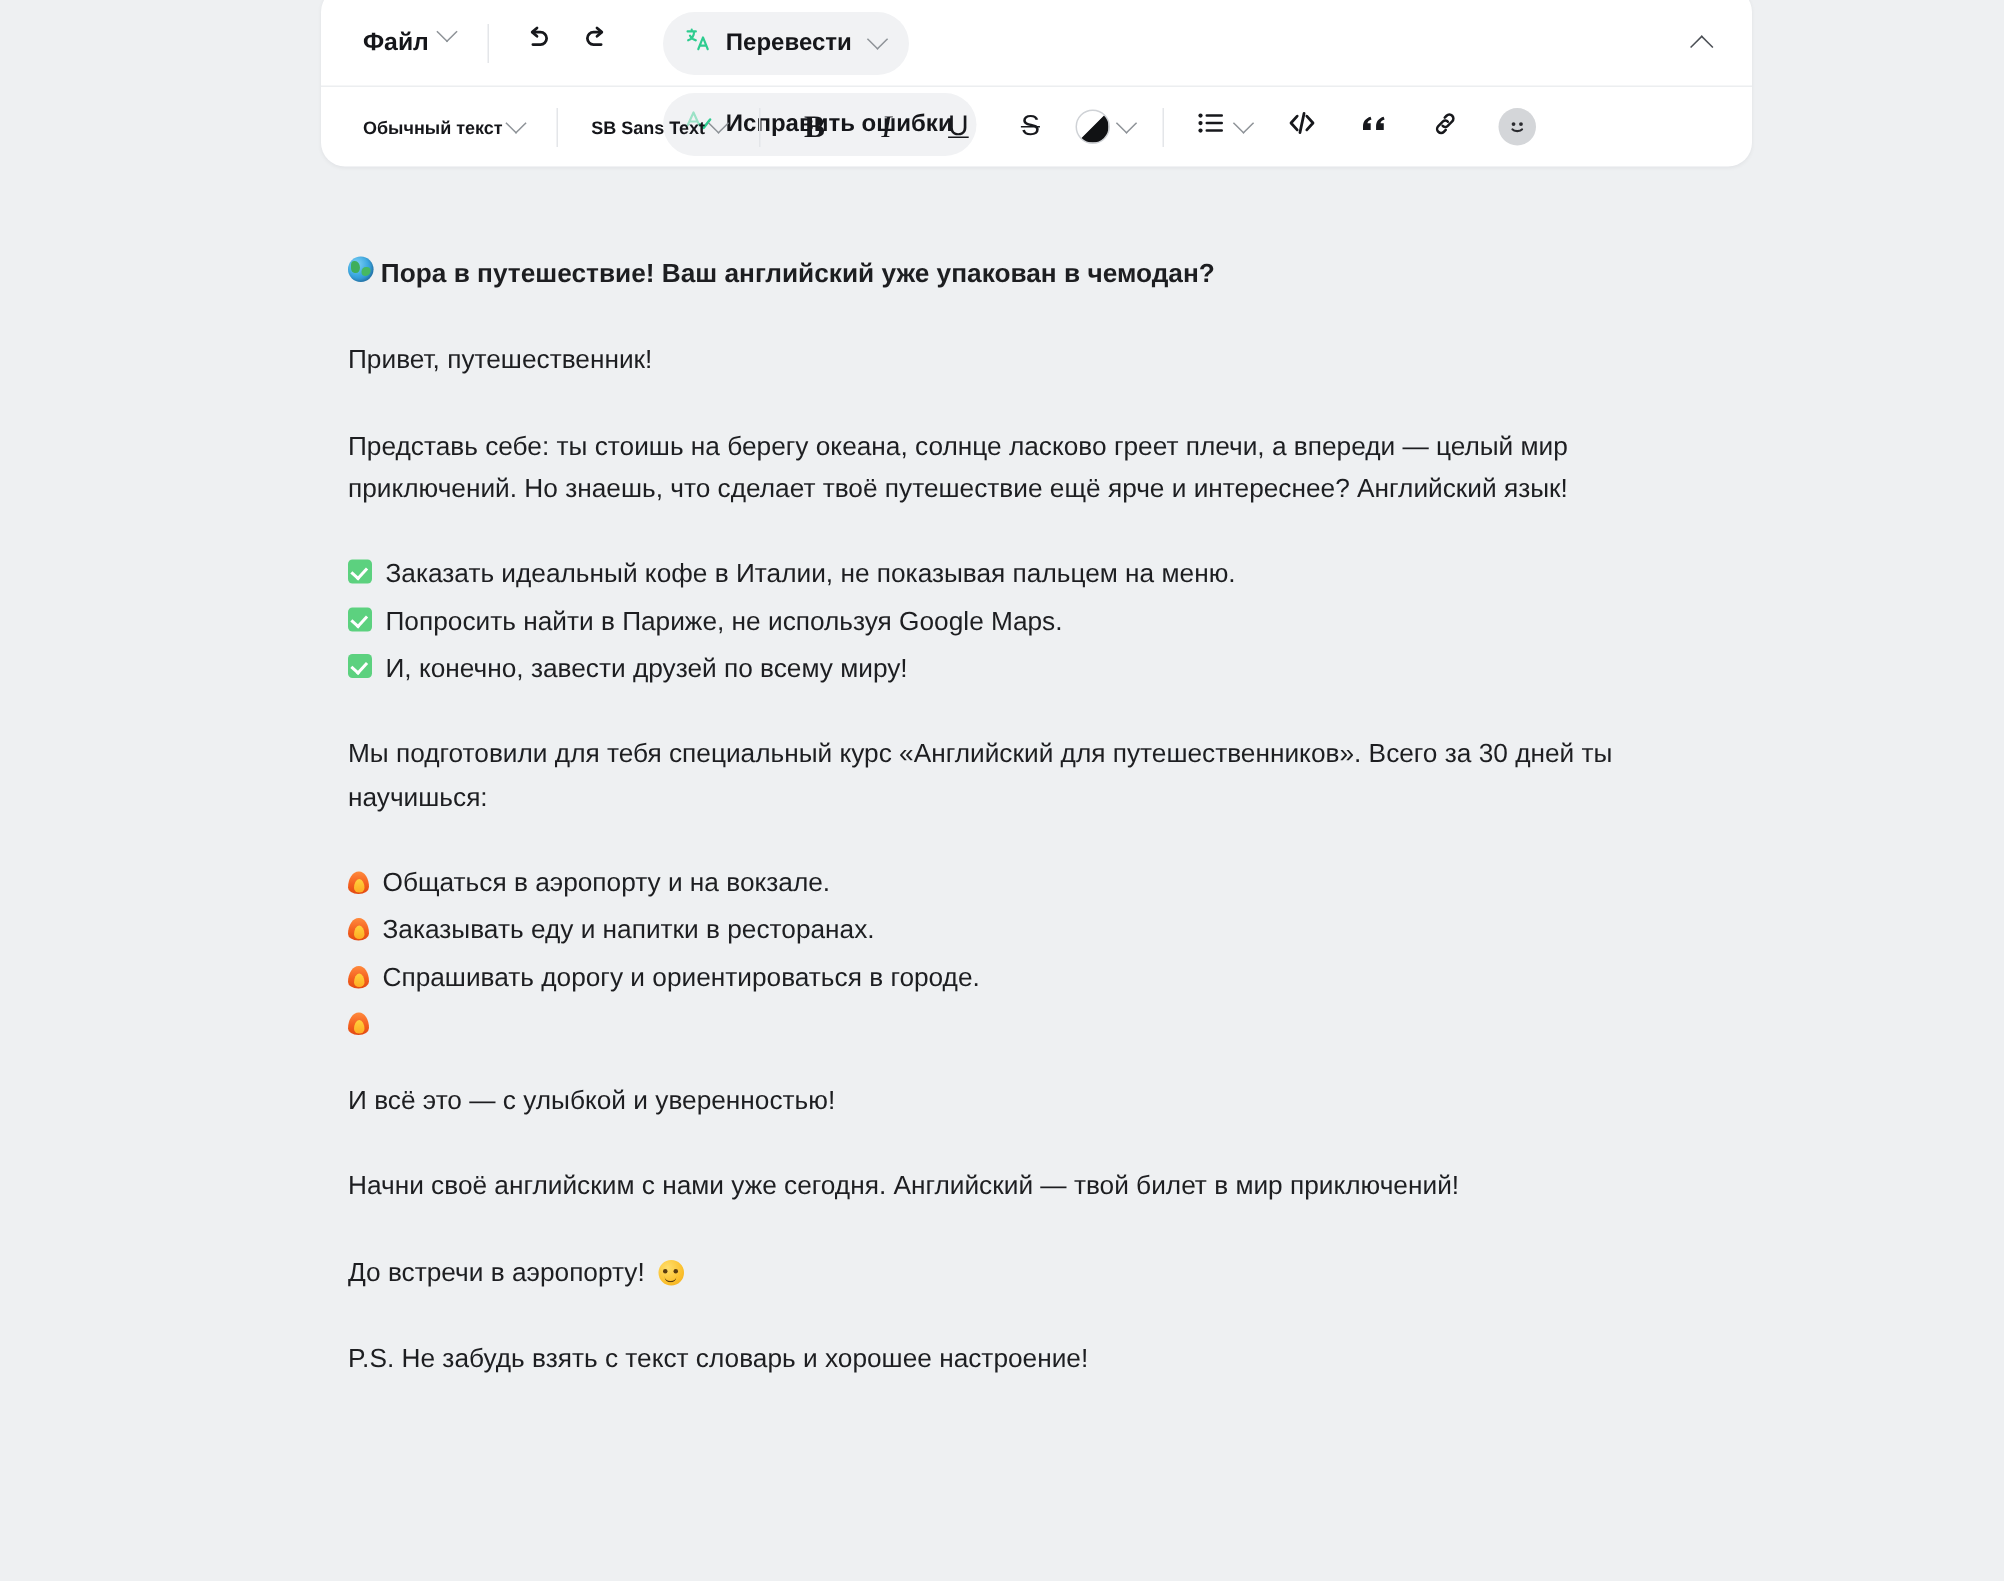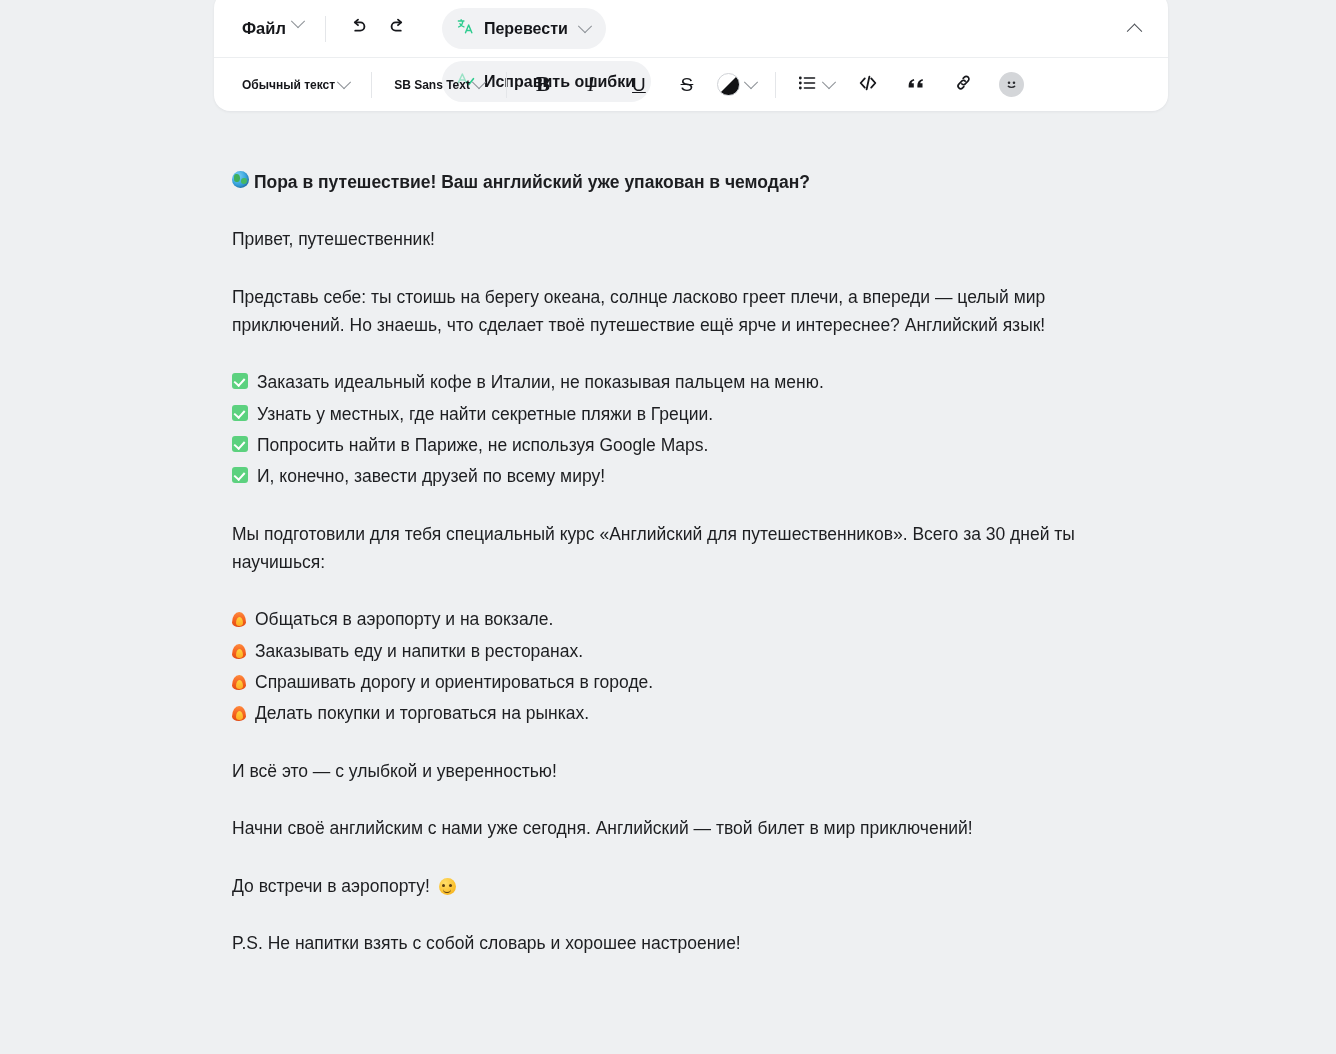--- a/index.html
+++ b/index.html
@@ -438,24 +438,20 @@
   <p>Представь себе: ты стоишь на берегу океана, солнце ласково греет плечи, а впереди — целый мир приключений. Но знаешь, что сделает твоё путешествие ещё ярче и интереснее? Английский язык!</p>
 
 
   <ul class="list">
     <li>
       <span class="e-check"></span>
       <span>Заказать идеальный кофе в Италии, не показывая пальцем на меню.</span>
     </li>
     <li>
       <span class="e-check"></span>
-      <span>Узнать у местных, где найти секретные пляжи в Греции.</span>
-    </li>
-    <li>
-      <span class="e-check"></span>
       <span>Попросить найти в Париже, не используя Google Maps.</span>
     </li>
     <li>
       <span class="e-check"></span>
       <span>И, конечно, завести друзей по всему миру!</span>
     </li>
   </ul>
 
   <p>Мы подготовили для тебя специальный курс «Английский для путешественников». Всего за 30 дней ты научишься:</p>
 
@@ -467,28 +463,27 @@
     <li>
       <span class="e-fire"></span>
       <span>Заказывать еду и напитки в ресторанах.</span>
     </li>
     <li>
       <span class="e-fire"></span>
       <span>Спрашивать дорогу и ориентироваться в городе.</span>
     </li>
     <li>
       <span class="e-fire"></span>
-      <span>Делать покупки и торговаться на рынках.</span>
     </li>
   </ul>
 
   <p>И всё это — с улыбкой и уверенностью!</p>
 
   <p>Начни своё английским с нами уже сегодня. Английский — твой билет в мир приключений!</p>
 
   <p>
     <span>До встречи в аэропорту!</span>
     <span class="e-wink"></span>
   </p>
 
-  <p>P.S. Не напитки взять с собой словарь и хорошее настроение!</p>
+  <p>P.S. Не забудь взять с текст словарь и хорошее настроение!</p>
 
 </div>
 
 </body></html>

